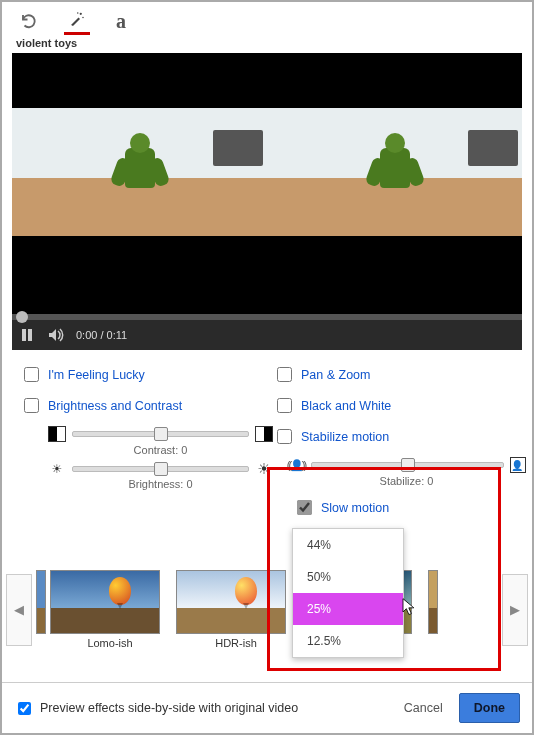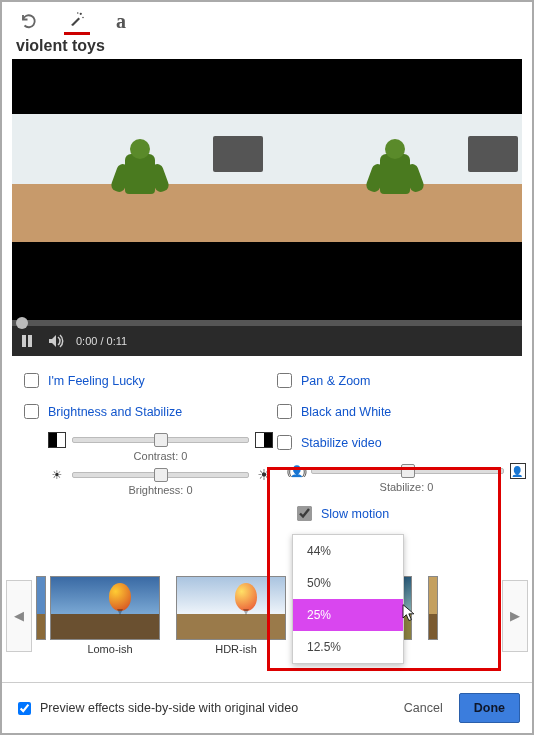--- a/index.html
+++ b/index.html
@@ -29,21 +29,21 @@
     cursor: pointer;
     color: #777;
   }
   .top-tabs .tab.active {
     border-bottom: 3px solid #c00;
     color: #444;
   }
   .top-tabs svg { display:block; }
   .video-title {
     font-weight: bold;
-    font-size: 16px;
+    font-size: 11px;
     padding: 2px 14px 4px 14px;
   }
   
   .video-wrap {
     margin: 0 10px;
     background: #000;
     position: relative;
     height: 267px;
   }
   .video-frames {
@@ -374,21 +374,21 @@
   </div>
 
   <div class="options" style="position:relative;">
     <div class="col">
       <label class="opt-row">
         <input type="checkbox" style="">
         <span>I'm Feeling Lucky</span>
       </label>
       <label class="opt-row">
         <input type="checkbox" style="">
-        <span>Brightness and Stabilize</span>
+        <span>Brightness and Contrast</span>
       </label>
       <div class="sub">
         <div class="slider-row">
           <div class="contrast-box"></div>
           <div class="track">
               <div class="thumb"></div>
             </div>
           <div class="contrast-box inv"></div>
         </div>
         <div class="lbl"><span>Contrast:</span> <span>0</span></div>
@@ -407,21 +407,21 @@
       <label class="opt-row">
         <input type="checkbox" style="">
         <span>Pan &amp; Zoom</span>
       </label>
       <label class="opt-row">
         <input type="checkbox" style="">
         <span>Black and White</span>
       </label>
       <label class="opt-row">
         <input type="checkbox" style="">
-        <span>Stabilize video</span>
+        <span>Stabilize motion</span>
       </label>
       <div class="sub" style="margin-left:14px">
         <div class="slider-row">
           <div class="mini-icon" style="font-size:11px;letter-spacing:-2px;color:#555;">((👤))</div>
           <div class="track">
               <div class="thumb"></div>
             </div>
           <div class="mini-icon" style="border:1px solid #333;width:14px;height:14px;font-size:10px">👤</div>
         </div>
         <div class="lbl"><span>Stabilize:</span> <span>0</span></div>

